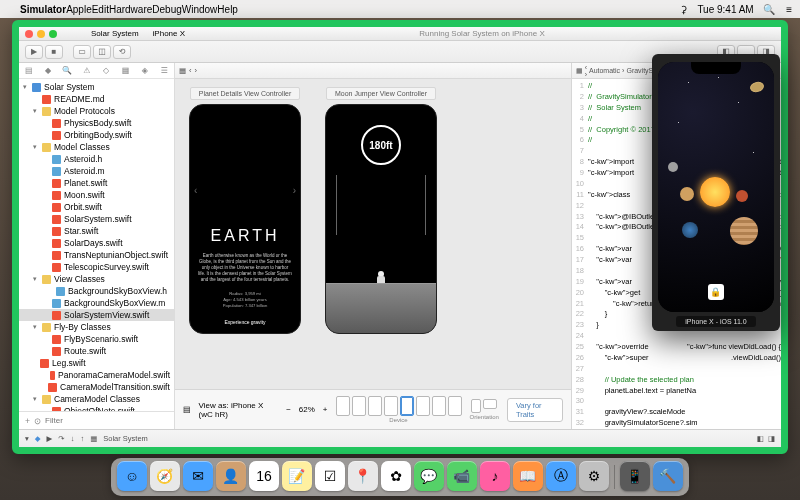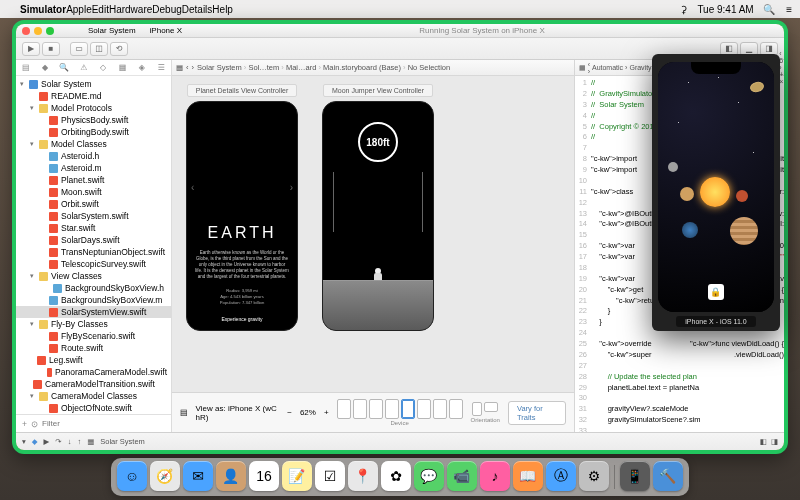--- a/index.html
+++ b/index.html
@@ -1,20 +1,20 @@
 <!DOCTYPE html>
 <html><head>
 <meta charset="utf-8">
 <style>
 * { margin: 0; padding: 0; box-sizing: border-box; font-family: -apple-system, "Helvetica Neue", Arial, sans-serif; }
 body { width: 800px; height: 500px; overflow: hidden; background: linear-gradient(180deg,#6b5a4a 0%,#3b3530 100%); position: relative; }
 .menubar { height: 18px; background: rgba(245,245,245,.95); display: flex; align-items: center; font-size: 10px; padding: 0 8px; gap: 12px; }
 .menubar .apple { font-size: 11px; }
 .menubar .right { margin-left: auto; display: flex; gap: 10px; align-items: center; }
-.xcode-window { position: absolute; top: 20px; left: 12px; right: 12px; bottom: 46px; background: #4d7c0f; border: 4px solid #22c55e; border-radius: 12px; box-shadow: 0 6px 20px rgba(0,0,0,.4); display: flex; flex-direction: column; overflow: hidden; }
+.xcode-window { position: absolute; top: 20px; left: 12px; right: 12px; bottom: 46px; background: #4d7c0f; border: 7px solid #22c55e; border-radius: 6px; box-shadow: 0 6px 20px rgba(0,0,0,.4); display: flex; flex-direction: column; overflow: hidden; }
 .titlebar { height: 14px; display: flex; align-items: center; padding: 0 6px; gap: 4px; background: linear-gradient(#fafafa,#e8e8e8); border-bottom: 1px solid #d0d0d0; font-size: 8px; }
 .tl-dot { width: 8px; height: 8px; border-radius: 50%; }
 .red{background:#ff5f57}.yellow{background:#febc2e}.green{background:#28c840}
 .titlebar .tabs { display: flex; gap: 14px; margin-left: 30px; }
 .titlebar .center { margin: 8px auto; color:#888; }
 .toolbar { height: 22px; display: flex; align-items: center; padding: 0 6px; gap: 6px; background: linear-gradient(#f5f5f5,#ececec); border-bottom: 1px solid #cfcfcf; }
 .toolbar .grp { display: flex; gap: 2px; }
 .tbtn { width: 18px; height: 14px; border: 1px solid #c8c8c8; border-radius: 3px; background: linear-gradient(#fff,#eee); font-size: 8px; display:flex; align-items:center; justify-content:center; color:#666; }
 .body { flex: 1; display: flex; min-height: 0; }
 .sidebar { width: 156px; background: #fff; border-right: 1px solid #dcdcdc; display: flex; flex-direction: column; font-size: 8.5px; }
@@ -83,21 +83,21 @@
 <body>
 
 <div class="menubar">
   <span class="apple"></span>
   <span id="menuitems" style="display:flex;">
       <span style="font-weight:600">Simulator</span>
       <span>Apple</span>
       <span>Edit</span>
       <span>Hardware</span>
       <span>Debug</span>
-      <span>Details</span>
+      <span>Window</span>
       <span>Help</span>
     </span>
   <div class="right">
     <span>⚳</span>
     <span>Tue 9:41 AM</span>
     <span>🔍</span>
     <span>≡</span>
   </div>
 </div>
 
@@ -261,21 +261,21 @@
           <div class="tree-row " style="padding-left:12px">
             <span class="disc"></span>
             <span class="ficon swift"></span>
             <span>Leg.swift</span>
           </div>
           <div class="tree-row " style="padding-left:24px">
             <span class="disc"></span>
             <span class="ficon swift"></span>
             <span>PanoramaCameraModel.swift</span>
           </div>
-          <div class="tree-row " style="padding-left:8px">
+          <div class="tree-row " style="padding-left:20px">
             <span class="disc"></span>
             <span class="ficon swift"></span>
             <span>CameraModelTransition.swift</span>
           </div>
           <div class="tree-row " style="padding-left:14px">
             <span class="disc">▾</span>
             <span class="ficon folder"></span>
             <span>CameraModel Classes</span>
           </div>
           <div class="tree-row " style="padding-left:24px">
@@ -294,21 +294,20 @@
         <span style="color:#888">⊙</span>
         <input placeholder="Filter" style="">
       </div>
     </div>
 
     <div class="center-pane">
       <div class="jumpbar">
         <span>▦</span>
         <span>‹</span>
         <span>›</span>
-        <span id="jumpsegs"><span>Solar System</span> <span class="sep">›</span> <span>Sol…tem</span> <span class="sep">›</span> <span>Mai…ard</span> <span class="sep">›</span> <span>Main.storyboard (Base)</span> <span class="sep">›</span> <span>No Selection</span></span>
       </div>
       <div class="canvas">
         <div class="scene">
           <div class="scene-title">Planet Details View Controller</div>
           <div class="phone earth">
             <div class="notch"></div>
             <span class="chev l">‹</span>
             <span class="chev r">›</span>
             <div class="nm">EARTH</div>
             <div class="desc">Earth otherwise known as the World or the Globe, is the third planet from the Sun and the only object in the Universe known to harbor life. It is the densest planet in the Solar System and the largest of the four terrestrial planets.</div>

